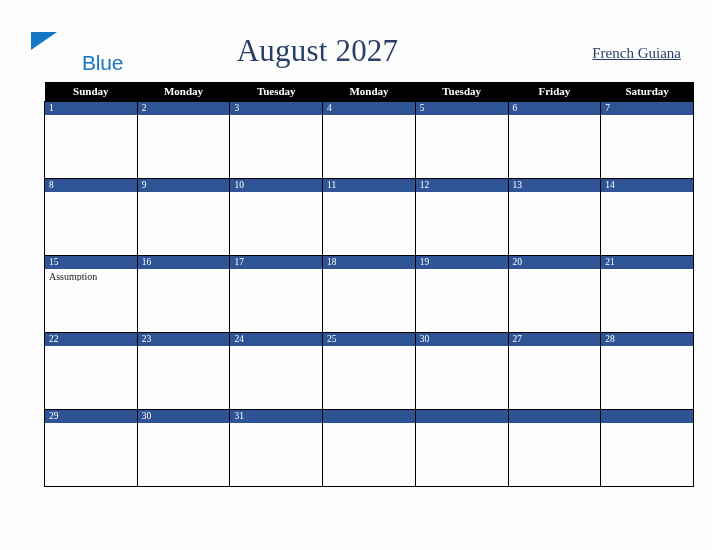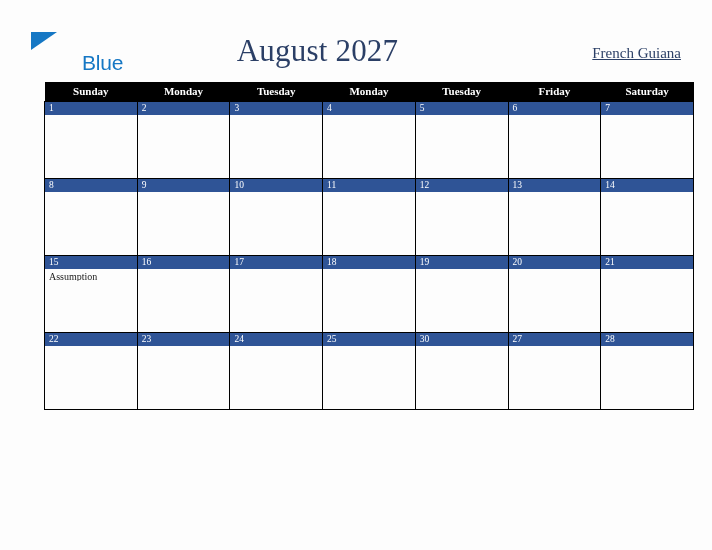--- a/index.html
+++ b/index.html
@@ -269,16 +269,39 @@
           <td>
             <div class="daybar">30</div>
           </td>
           <td>
             <div class="daybar">27</div>
           </td>
           <td>
             <div class="daybar">28</div>
           </td>
         </tr>
+        <tr>
+          <td>
+            <div class="daybar">29</div>
+          </td>
+          <td>
+            <div class="daybar">30</div>
+          </td>
+          <td>
+            <div class="daybar">31</div>
+          </td>
+          <td>
+            <div class="daybar"></div>
+          </td>
+          <td>
+            <div class="daybar"></div>
+          </td>
+          <td>
+            <div class="daybar"></div>
+          </td>
+          <td>
+            <div class="daybar"></div>
+          </td>
+        </tr>
       </tbody>
   </table>
 
 </div>
 
 </body></html>

